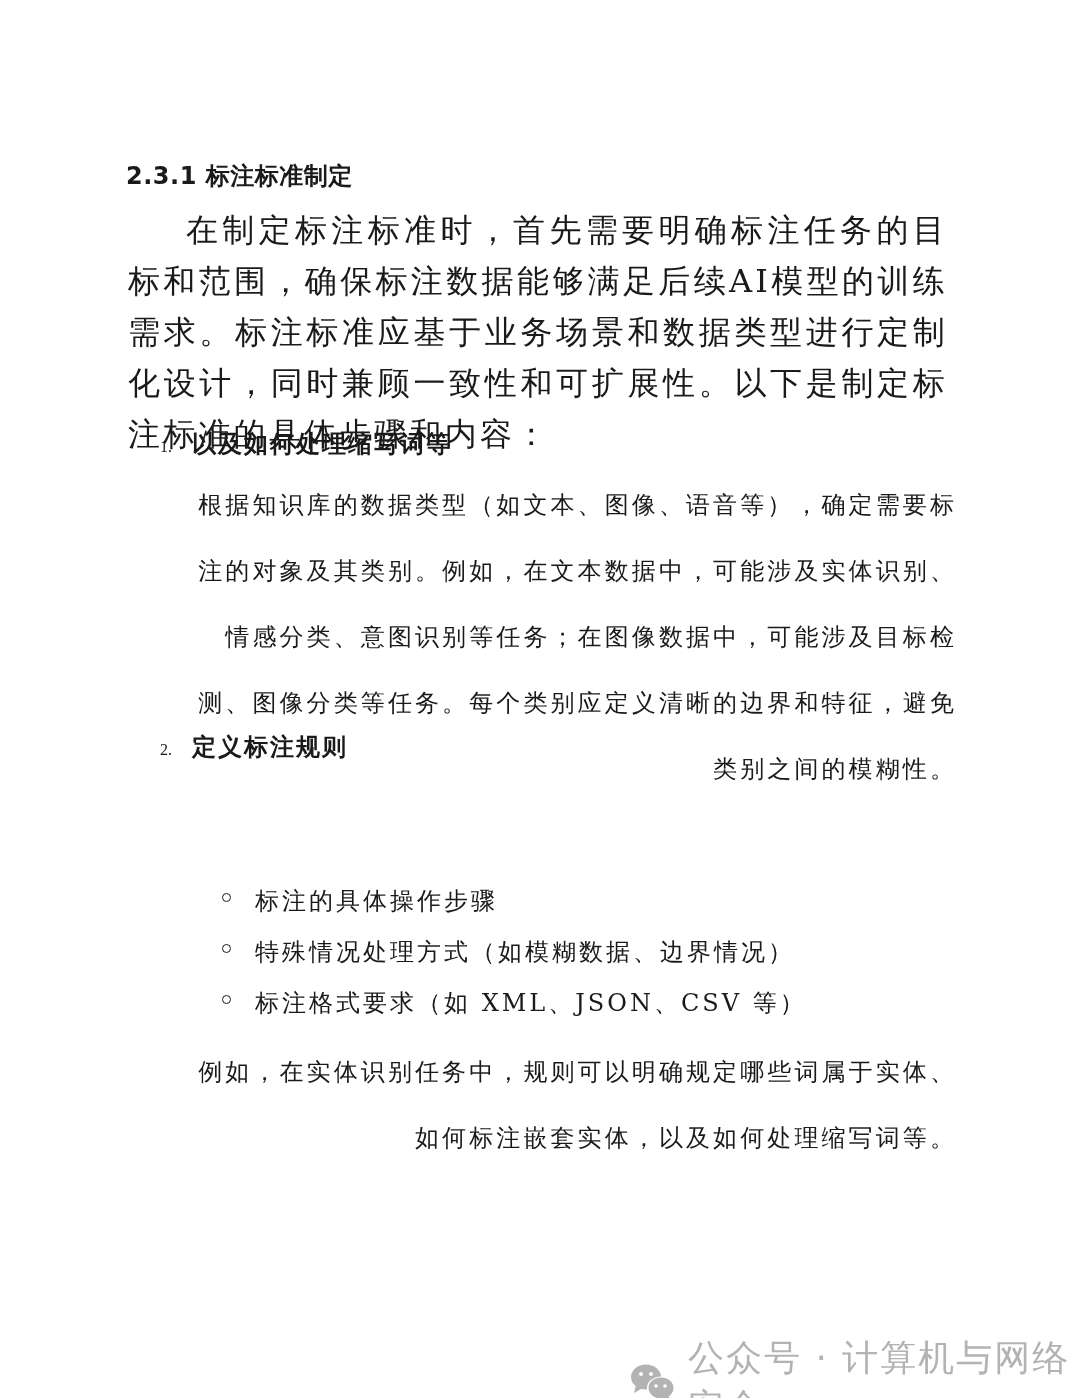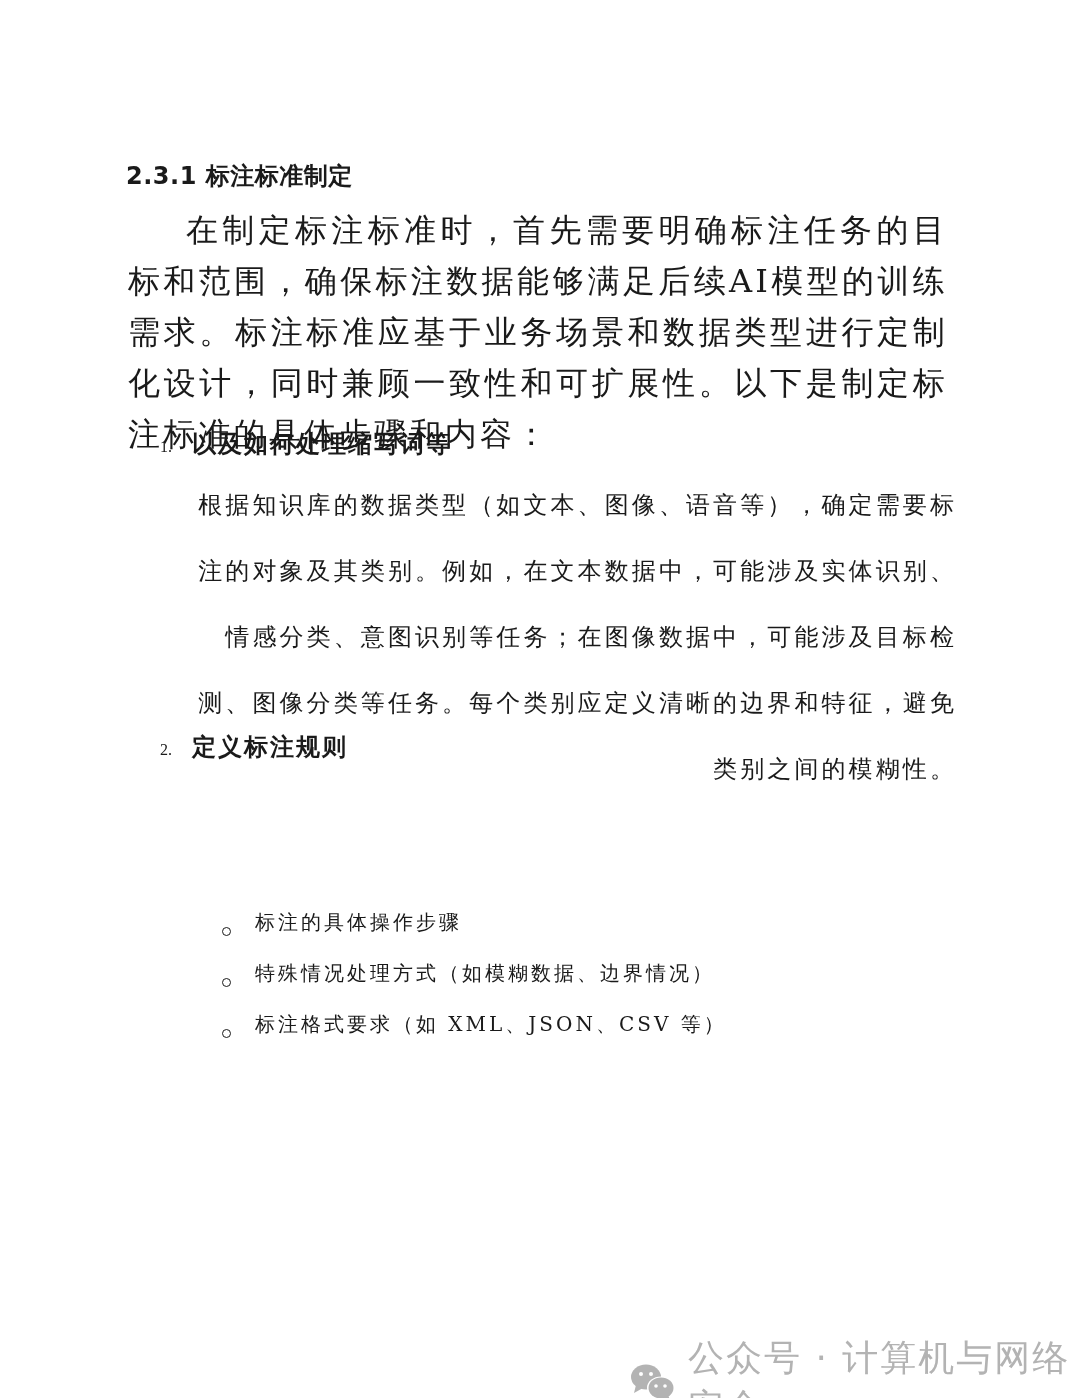--- a/index.html
+++ b/index.html
@@ -73,23 +73,23 @@
     }
     .sub-list {
       position: absolute;
       left: 222px;
       margin: 0;
       padding: 0;
       list-style: none;
     }
     .sub-item {
       display: flex;
-      align-items: flex-end;
+      align-items: flex-start;
       height: 51px;
-      font-size: 20px;
+      font-size: 24px;
       letter-spacing: 3px;
     }
     .bullet {
       display: inline-block;
       width: 7px;
       height: 7px;
       border: 1.3px solid #1a1a1a;
       border-radius: 50%;
       margin-right: 24px;
       margin-top: 8px;
@@ -140,20 +140,21 @@
     <li class="sub-item">
       <span class="bullet"></span>
       <span>特殊情况处理方式（如模糊数据、边界情况）</span>
     </li>
     <li class="sub-item">
       <span class="bullet"></span>
       <span>标注格式要求（如 XML、JSON、CSV 等）</span>
     </li>
   </ul>
 
+  <p class="item-body" style="top:1039px;">例如，在实体识别任务中，规则可以明确规定哪些词属于实体、如何标注嵌套实体，以及如何处理缩写词等。</p>
 
   <div class="watermark">
     <span class="wechat-icon">
       <svg width="46" height="40" viewBox="0 0 46 40">
         <ellipse cx="16" cy="14" rx="15" ry="12.5" fill="#b3b3b3"></ellipse>
         <polygon points="6,22 4,30 13,25" fill="#b3b3b3"></polygon>
         <circle cx="11" cy="11" r="2" fill="#ffffff"></circle>
         <circle cx="21" cy="11" r="2" fill="#ffffff"></circle>
         <ellipse cx="31" cy="25" rx="14" ry="11.5" fill="#ffffff"></ellipse>
         <ellipse cx="31" cy="25" rx="12.5" ry="10.5" fill="#b3b3b3"></ellipse>

